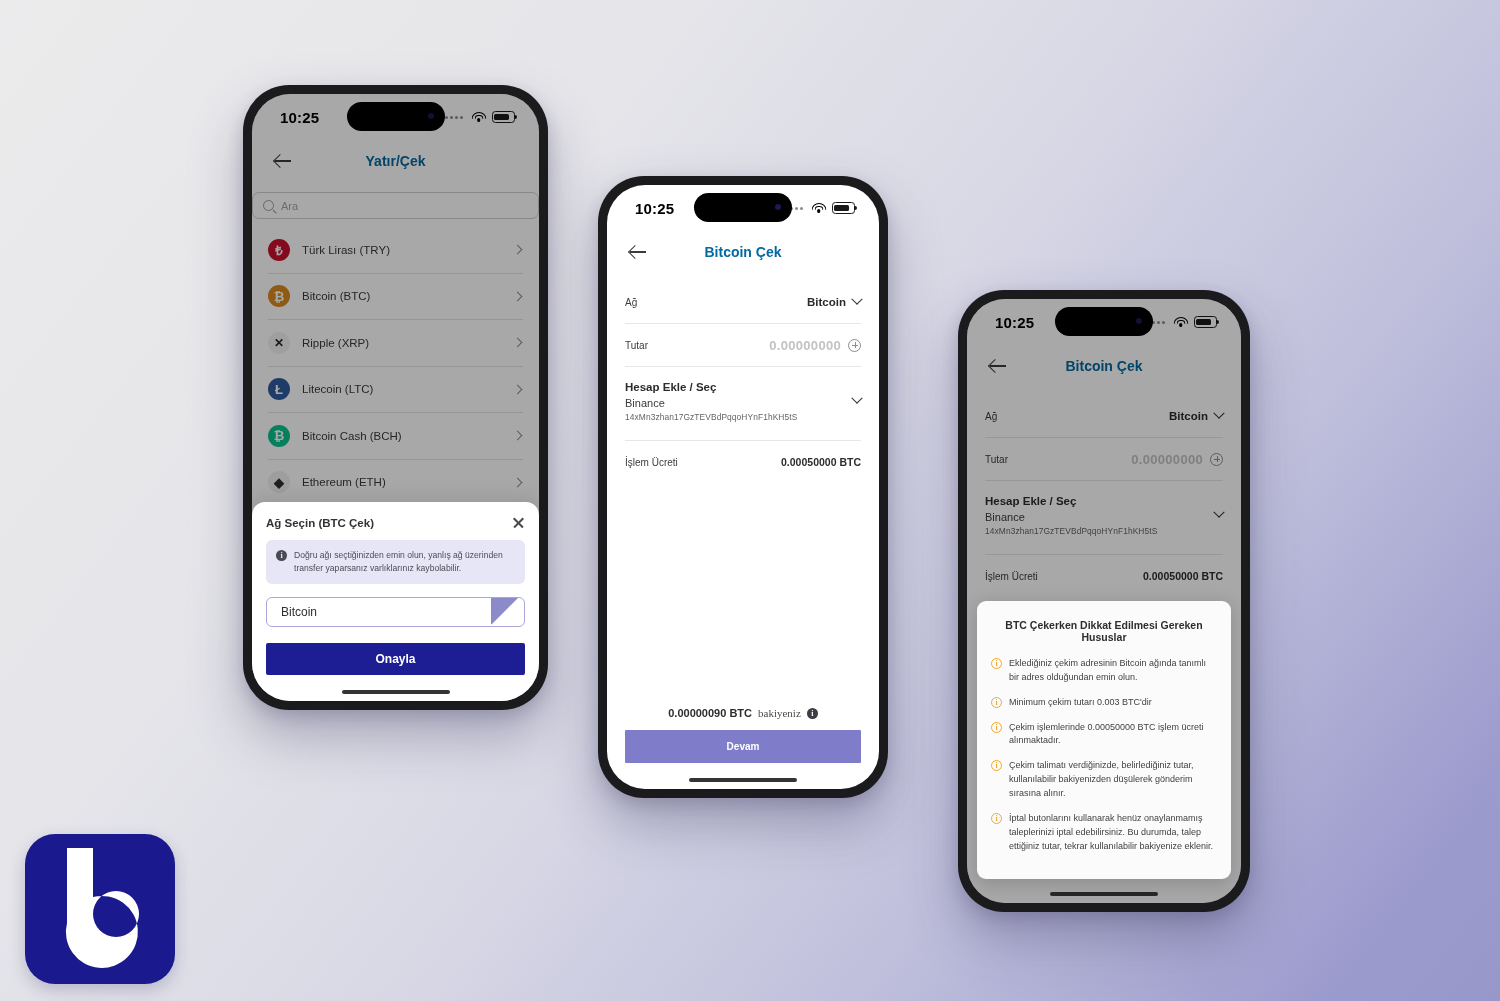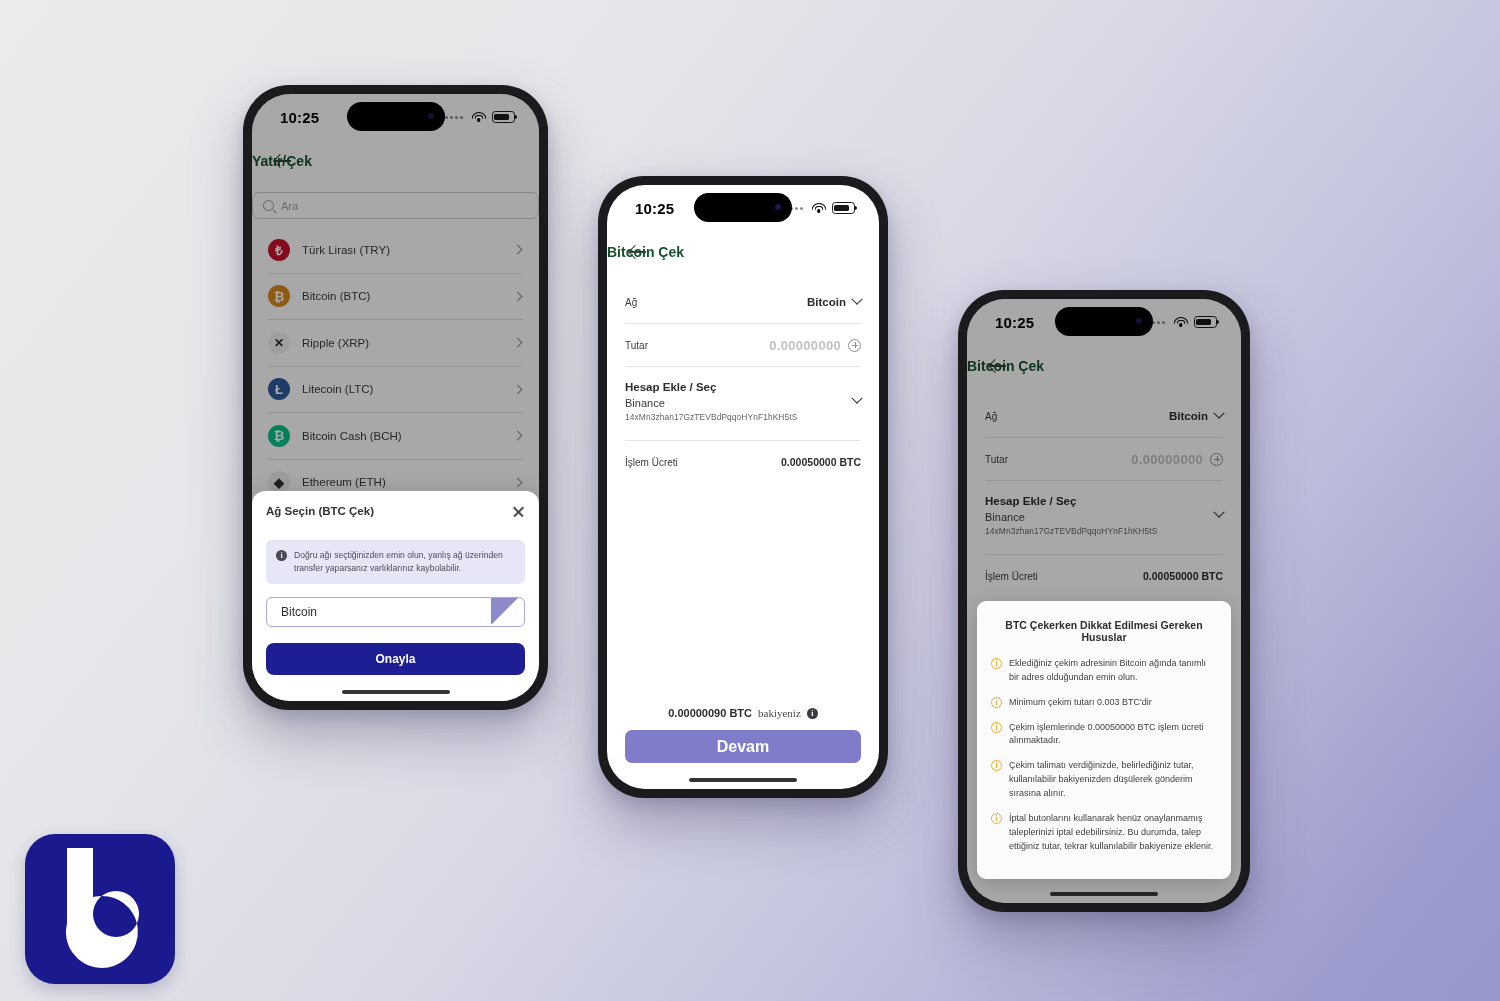--- a/index.html
+++ b/index.html
@@ -64,21 +64,21 @@
   }
   .notch::after { content:""; position:absolute; right:11px; top:11px; width:6px; height:6px; border-radius:50%;
                   background:#1a1a55; }
 
   
   .navbar { height:42px; display:flex; align-items:center; position:relative; padding:0 20px; }
   .nav-back { width:22px; height:22px; position:relative; cursor:pointer; }
   .nav-back::before { content:""; position:absolute; left:3px; top:10px; width:16px; height:1.8px; background:#3b3b3b;}
   .nav-back::after { content:""; position:absolute; left:3px; top:6px; width:9px; height:9px;
                      border-left:1.8px solid #3b3b3b; border-bottom:1.8px solid #3b3b3b; transform:rotate(45deg);}
-  .nav-title { position:absolute; left:0; right:0; font-size:14px; font-weight:600; color:#14532d; }
+  .nav-title { position:absolute; left:0; right:0; text-align:center; font-size:14px; font-weight:600; color:#0369a1; }
 
   
   .search-wrap { padding: 10px 0 6px; }
   .search-box {
     height:27px; border:1px solid #cfcfd2; border-radius:7px; background:#fff;
     display:flex; align-items:center; gap:7px; padding:0 10px;
   }
   .mag { width:11px; height:11px; border:1.4px solid #9a9a9e; border-radius:50%; position:relative; flex:none;}
   .mag::after { content:""; position:absolute; right:-4px; bottom:-2px; width:5px; height:1.4px; background:#9a9a9e; transform:rotate(45deg);}
   .search-ph { font-size:11px; color:#a6a6aa; }
@@ -93,21 +93,21 @@
   .coin-name { font-size:11.5px; color:#3a3a3a; font-weight:500; flex:1; }
   .chev { width:7px; height:7px; border-right:1.6px solid #8a8a8e; border-top:1.6px solid #8a8a8e;
           transform:rotate(45deg); flex:none; margin-right:2px;}
 
   
   .sheet {
     position:absolute; left:0; right:0; bottom:0; z-index:10;
     background:#fff; border-radius:13px 13px 0 0; padding:14px 14px 26px;
     box-shadow:0 -4px 18px rgba(0,0,0,0.1);
   }
-  .sheet-head { display:flex; justify-content:space-between; margin-bottom:22px;}
+  .sheet-head { display:flex; align-items:center; justify-content:space-between; margin-bottom:11px;}
   .sheet-title { font-size:11.5px; font-weight:600; color:#333; }
   .x-btn { width:13px; height:13px; position:relative; cursor:pointer;}
   .x-btn::before, .x-btn::after { content:""; position:absolute; left:0; top:6px; width:13px; height:1.5px; background:#4a4a4a;}
   .x-btn::before { transform:rotate(45deg);} .x-btn::after { transform:rotate(-45deg);}
   .info-box {
     background:#e7e6f6; border-radius:6px; padding:9px 10px; display:flex; gap:7px; margin-bottom:13px;
   }
   .i-circ { width:11px; height:11px; border-radius:50%; background:#4a4a55; color:#e7e6f6; font-size:8px;
             font-weight:700; display:flex; align-items:center; justify-content:center; flex:none; margin-top:1px;
             font-family:"Liberation Serif", serif;}
@@ -116,21 +116,21 @@
     position:relative; height:30px; border:1px solid #a9a6da; border-radius:6px; background:#fff;
     display:flex; align-items:center; padding:0 14px; margin-bottom:16px; overflow:hidden; cursor:pointer;
   }
   .select-val { font-size:12px; color:#2f2f2f; }
   .sel-corner { position:absolute; right:0; top:0; width:33px; height:30px; overflow:hidden; }
   .sel-corner::before { content:""; position:absolute; right:0; top:-6px; width:46px; height:46px;
                         background:#8d8ac9; transform:rotate(45deg); transform-origin: top right; }
   .sel-check { position:absolute; right:6px; top:5px; width:8px; height:5px;
                border-left:1.6px solid #fff; border-bottom:1.6px solid #fff; transform:rotate(-45deg); z-index:2;}
   .primary-btn {
-    height:32px; background:#1d1d94; border-radius:8px; color:#fff;
+    height:32px; background:#1d1d94; border-radius:2px; color:#fff;
     display:flex; align-items:center; justify-content:center; font-size:12px; font-weight:700; cursor:pointer;
   }
   .home-ind { position:absolute; left:50%; transform:translateX(-50%); bottom:7px; width:108px; height:4px;
               background:#111; border-radius:3px; opacity:.85; z-index:12;}
 
   
   .form { padding: 8px 18px 0; }
   .f-row { display:flex; align-items:center; justify-content:space-between; height:43px;
            border-bottom:1px solid #e6e6e8; }
   .f-label { font-size:10px; color:#3c3c3c; }
@@ -149,22 +149,22 @@
   .acct-addr { font-size:8.4px; color:#646468; letter-spacing:.1px;}
   .fee-row { display:flex; align-items:center; justify-content:space-between; height:42px; }
   .fee-val { font-size:10.5px; color:#2c2c2c; font-weight:600;}
 
   .bal-line { text-align:center; font-size:11px; color:#2d2d2d; margin-bottom:11px;
               display:flex; align-items:center; justify-content:center; gap:6px;}
   .bal-line b { font-weight:700; }
   .bal-line span.mut { color:#4a4a4a; font-weight:400;font-family:Liberation Serif, serif;}
   .i-dark { width:11px; height:11px; border-radius:50%; background:#3c3c44; color:#fff; font-size:8px;
             display:flex; align-items:center; justify-content:center; font-family:"Liberation Serif", serif; font-weight:700;}
-  .devam-btn { height:33px; background:#7f7cc9; border-radius:7px; color:#fff; display:flex;
-               align-items:center; justify-content:center; font-size:16px; font-weight:700; cursor:pointer;}
+  .devam-btn { height:33px; background:#7f7cc9; border-radius:1px; color:#fff; display:flex;
+               align-items:center; justify-content:center; font-size:10px; font-weight:700; cursor:pointer;}
   .foot-note { text-align:center; font-size:9px; color:#4b4b4f; line-height:1.55; margin-top:9px; padding:0 6px;}
   .foot-note a { color:#1414a8; font-weight:700; text-decoration:underline; }
 
   .bottom-block { position:absolute; left:0; right:0; bottom:26px; padding:0 18px; }
 
   
   .modal-card {
     position:absolute; left:10px; right:10px; bottom:24px; z-index:10;
     background:#fbfbfb; border-radius:9px; padding:18px 14px 14px;
     box-shadow:0 4px 20px rgba(0,0,0,0.18);

